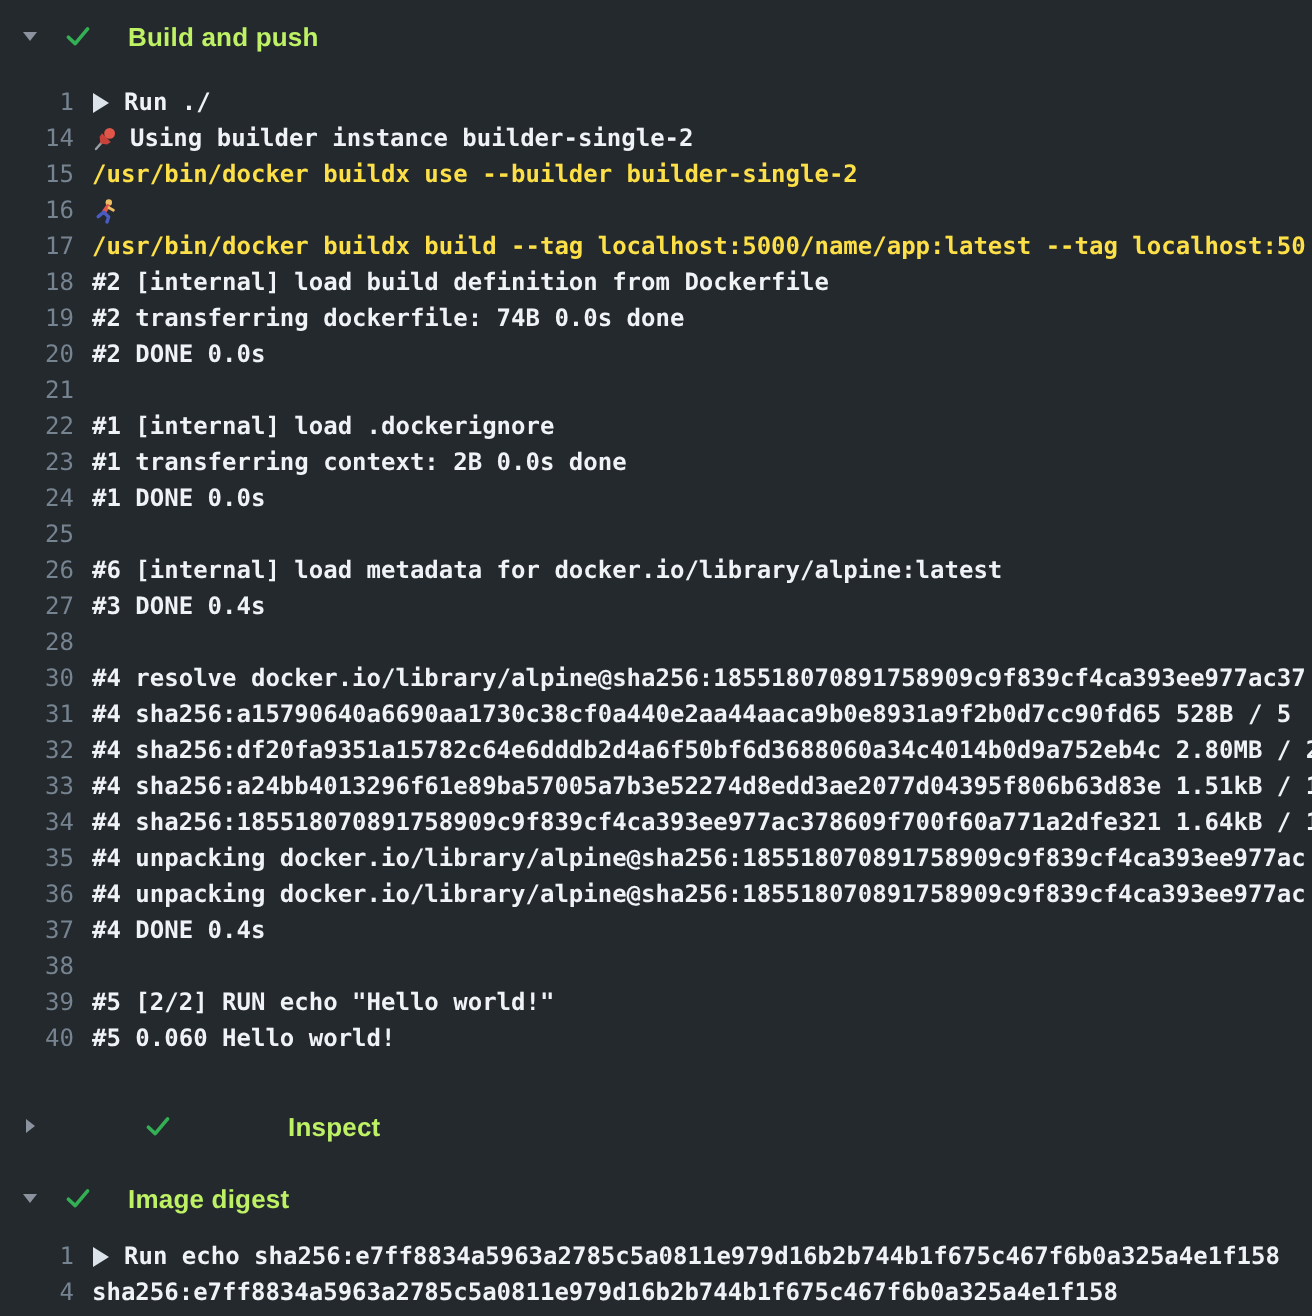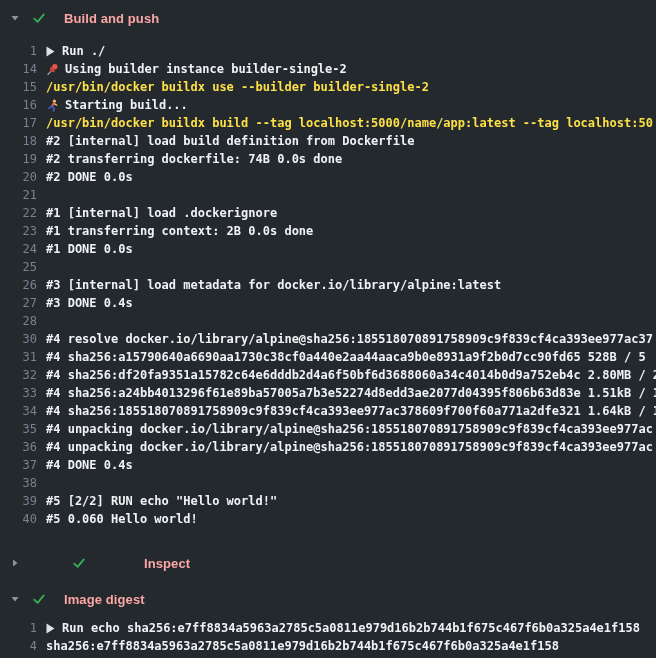--- a/index.html
+++ b/index.html
@@ -15,21 +15,21 @@
     height: 24px; padding-left: 8px;
     cursor: pointer;
   }
   .sec-1 .section-header { margin-top: 6px; }
   .sec-2 .section-header { margin-top: 23px; gap: 40px; }
   .sec-3 .section-header { margin-top: 12px; align-items: center; }
   .chev { width: 14px; flex: none; display: flex; justify-content: center; align-items: center; }
   .chk  { width: 18px; flex: none; margin-left: 8px; display: flex; justify-content: center; align-items: center; }
   .sec-title {
     margin-left: 16px;
-    color: #fca5a5; font-size: 13px; font-weight: 700;
+    color: #bef264; font-size: 13px; font-weight: 700;
     letter-spacing: 0.1px;
   }
   .log-lines { margin-top: 12px; }
   .sec-3 .log-lines { margin-top: 8px; }
   .log-row {
     display: flex; height: 18px;
     font-family: "DejaVu Sans Mono", "Liberation Mono", monospace;
     font-size: 12px; line-height: 18px;
     white-space: pre;
   }
@@ -75,31 +75,31 @@
                 <path d="M5 3.6 L9.4 8 L7.6 9.2 L4.2 8.8 L3.8 5.4 Z" fill="#c9423a"></path>
                 <circle cx="8.8" cy="3.7" r="2.7" fill="#e25549"></circle>
               </svg></span><span class="ltxt">Using builder instance builder-single-2</span></span></div>
         <div class="log-row"><span class="ln">15</span><span class="lt cmd"><span class="ltxt">/usr/bin/docker buildx use --builder builder-single-2</span></span></div>
         <div class="log-row"><span class="ln">16</span><span class="lt"><span class="licon runner-icon"><svg width="13" height="13" viewBox="0 0 13 13">
                 <circle cx="8.4" cy="2.2" r="1.6" fill="#eec063"></circle>
                 <path d="M8 4.1 L5.9 7.1" stroke="#e2574b" stroke-width="2.2" stroke-linecap="round"></path>
                 <path d="M8.5 4.9 L10.7 6.1" stroke="#eec063" stroke-width="1.4" stroke-linecap="round"></path>
                 <path d="M5.9 7.1 L3.1 9.3" stroke="#4a5cc0" stroke-width="1.7" stroke-linecap="round"></path>
                 <path d="M6.1 7.3 L8.3 9.5 L7.5 12" fill="none" stroke="#4a5cc0" stroke-width="1.7" stroke-linecap="round" stroke-linejoin="round"></path>
-              </svg></span><span class="ltxt">Starting build...</span></span></div>
+              </svg></span></span></div>
         <div class="log-row"><span class="ln">17</span><span class="lt cmd"><span class="ltxt">/usr/bin/docker buildx build --tag localhost:5000/name/app:latest --tag localhost:50</span></span></div>
         <div class="log-row"><span class="ln">18</span><span class="lt"><span class="ltxt">#2 [internal] load build definition from Dockerfile</span></span></div>
         <div class="log-row"><span class="ln">19</span><span class="lt"><span class="ltxt">#2 transferring dockerfile: 74B 0.0s done</span></span></div>
         <div class="log-row"><span class="ln">20</span><span class="lt"><span class="ltxt">#2 DONE 0.0s</span></span></div>
         <div class="log-row"><span class="ln">21</span><span class="lt"><span class="ltxt"></span></span></div>
         <div class="log-row"><span class="ln">22</span><span class="lt"><span class="ltxt">#1 [internal] load .dockerignore</span></span></div>
         <div class="log-row"><span class="ln">23</span><span class="lt"><span class="ltxt">#1 transferring context: 2B 0.0s done</span></span></div>
         <div class="log-row"><span class="ln">24</span><span class="lt"><span class="ltxt">#1 DONE 0.0s</span></span></div>
         <div class="log-row"><span class="ln">25</span><span class="lt"><span class="ltxt"></span></span></div>
-        <div class="log-row"><span class="ln">26</span><span class="lt"><span class="ltxt">#3 [internal] load metadata for docker.io/library/alpine:latest</span></span></div>
+        <div class="log-row"><span class="ln">26</span><span class="lt"><span class="ltxt">#6 [internal] load metadata for docker.io/library/alpine:latest</span></span></div>
         <div class="log-row"><span class="ln">27</span><span class="lt"><span class="ltxt">#3 DONE 0.4s</span></span></div>
         <div class="log-row"><span class="ln">28</span><span class="lt"><span class="ltxt"></span></span></div>
         <div class="log-row"><span class="ln">30</span><span class="lt"><span class="ltxt">#4 resolve docker.io/library/alpine@sha256:185518070891758909c9f839cf4ca393ee977ac37</span></span></div>
         <div class="log-row"><span class="ln">31</span><span class="lt"><span class="ltxt">#4 sha256:a15790640a6690aa1730c38cf0a440e2aa44aaca9b0e8931a9f2b0d7cc90fd65 528B / 5</span></span></div>
         <div class="log-row"><span class="ln">32</span><span class="lt"><span class="ltxt">#4 sha256:df20fa9351a15782c64e6dddb2d4a6f50bf6d3688060a34c4014b0d9a752eb4c 2.80MB / 2</span></span></div>
         <div class="log-row"><span class="ln">33</span><span class="lt"><span class="ltxt">#4 sha256:a24bb4013296f61e89ba57005a7b3e52274d8edd3ae2077d04395f806b63d83e 1.51kB / 1</span></span></div>
         <div class="log-row"><span class="ln">34</span><span class="lt"><span class="ltxt">#4 sha256:185518070891758909c9f839cf4ca393ee977ac378609f700f60a771a2dfe321 1.64kB / 1</span></span></div>
         <div class="log-row"><span class="ln">35</span><span class="lt"><span class="ltxt">#4 unpacking docker.io/library/alpine@sha256:185518070891758909c9f839cf4ca393ee977ac</span></span></div>
         <div class="log-row"><span class="ln">36</span><span class="lt"><span class="ltxt">#4 unpacking docker.io/library/alpine@sha256:185518070891758909c9f839cf4ca393ee977ac</span></span></div>
         <div class="log-row"><span class="ln">37</span><span class="lt"><span class="ltxt">#4 DONE 0.4s</span></span></div>

